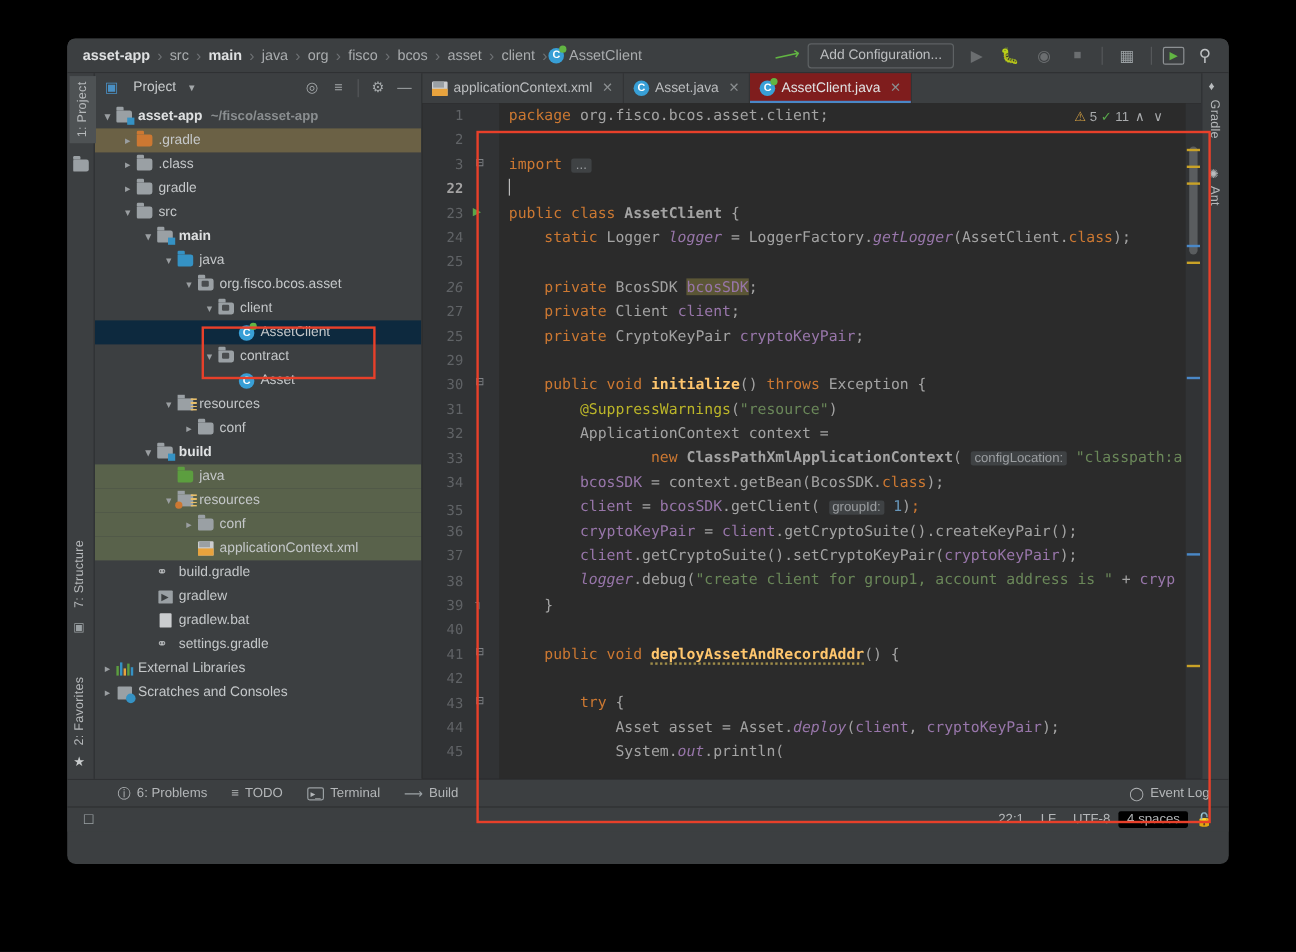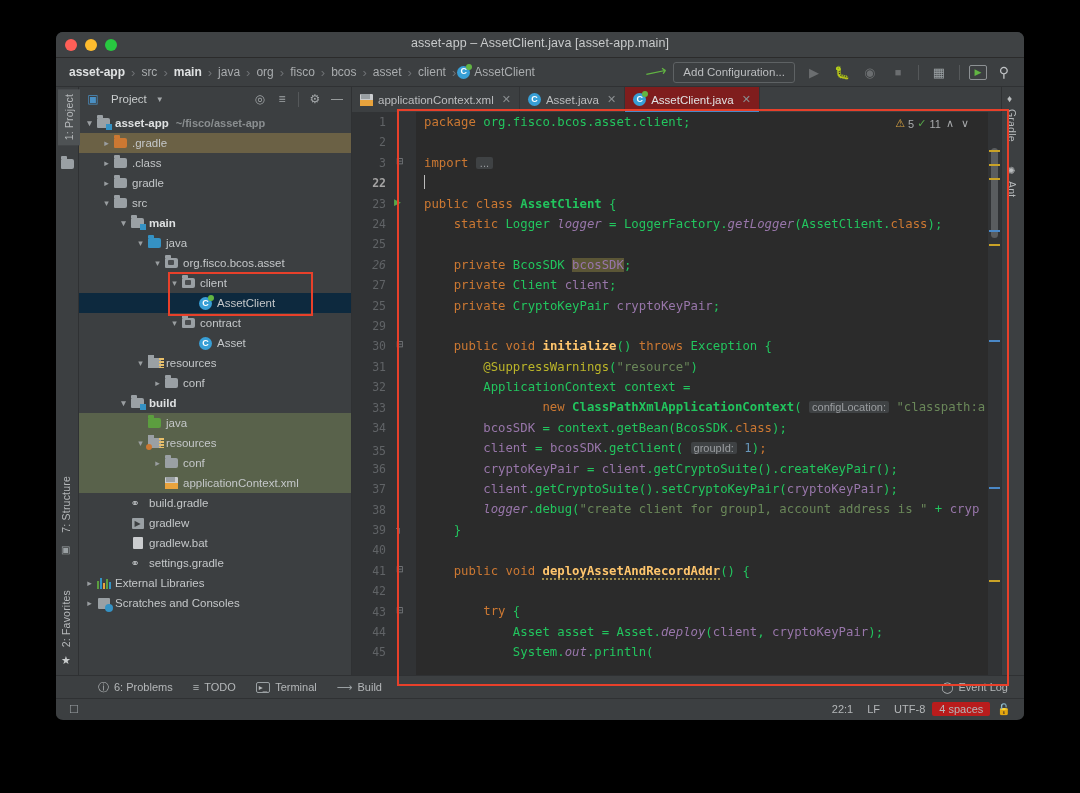--- a/index.html
+++ b/index.html
@@ -112,21 +112,21 @@
   .lnum.cur{color:#a4a3a3;font-weight:bold;}
   .foldmark{position:absolute;left:44px;color:#808387;font-size:9px;}
   .runmark{position:absolute;left:42px;color:#57a64a;font-size:9px;}
 
   .codewrap{flex:1;position:relative;overflow:hidden;}
   .code{position:absolute;left:8px;top:0;font-family:"DejaVu Sans Mono",monospace;
         font-size:12.3px;line-height:20.4px;white-space:pre;}
   .code div{height:20.4px;}
   .kw{color:#cc7832;} .str{color:#6a8759;} .num{color:#6897bb;}
   .fld{color:#9876aa;} .stat{color:#9876aa;font-style:italic;}
-  .mth{color:#ffc66d;} .ann{color:#bbb529;} .txt{color:#22c55e;}
+  .mth{color:#ffc66d;} .ann{color:#bbb529;} .txt{color:#a3a3a3;}
   .bold{font-weight:bold;}
   .hint{background:#3f4244;color:#9a9da0;font-size:11px;border-radius:2px;padding:0 3px;
         font-family:"Liberation Sans",sans-serif;}
   .hl{background:#5b5636;}
   .warnwave{border-bottom:2px dotted #9e8c4a;}
   .caret{display:inline-block;width:1px;height:14px;background:#bbb;vertical-align:-2px;}
 
   .inspect{position:absolute;right:30px;top:5px;display:flex;align-items:center;gap:3px;
            font-size:11px;color:#a9abad;z-index:6;}
   .warnico{color:#d9a343;font-size:11px;}
@@ -143,35 +143,27 @@
   .redbox{position:absolute;border:2px solid #e8402a;pointer-events:none;z-index:20;}
 
   
   .bottombar{height:22px;background:#3c3f41;display:flex;align-items:center;
              border-top:1px solid #2f3133;padding:0 6px;font-size:11px;color:#b4b7b9;}
   .bitem{display:flex;align-items:center;gap:5px;padding:0 10px;}
   .bspacer{flex:1;}
   .statusbar{height:20px;background:#3c3f41;display:flex;align-items:center;
              border-top:1px solid #2f3133;padding:0 6px;font-size:11px;color:#b4b7b9;}
   .sitem{padding:0 7px;}
-  .sitem.box{background:#b91c1c;border-radius:2px;padding:1px 7px;}
+  .sitem.box{background:#000000;border-radius:2px;padding:1px 7px;}
 </style>
 </head>
 <body>
 
 <div class="window">
 
-  <div class="titlebar">
-    <div class="traffic">
-      <span class="dot r"></span>
-      <span class="dot y"></span>
-      <span class="dot g"></span>
-    </div>
-    <div class="title">asset-app – AssetClient.java [asset-app.main]</div>
-  </div>
 
   <div class="navbar">
     <div class="crumbs">
       <span class="crumb b">asset-app</span>
       <span class="sep">›</span>
       <span class="crumb">src</span>
       <span class="sep">›</span>
       <span class="crumb b">main</span>
       <span class="sep">›</span>
       <span class="crumb">java</span>

